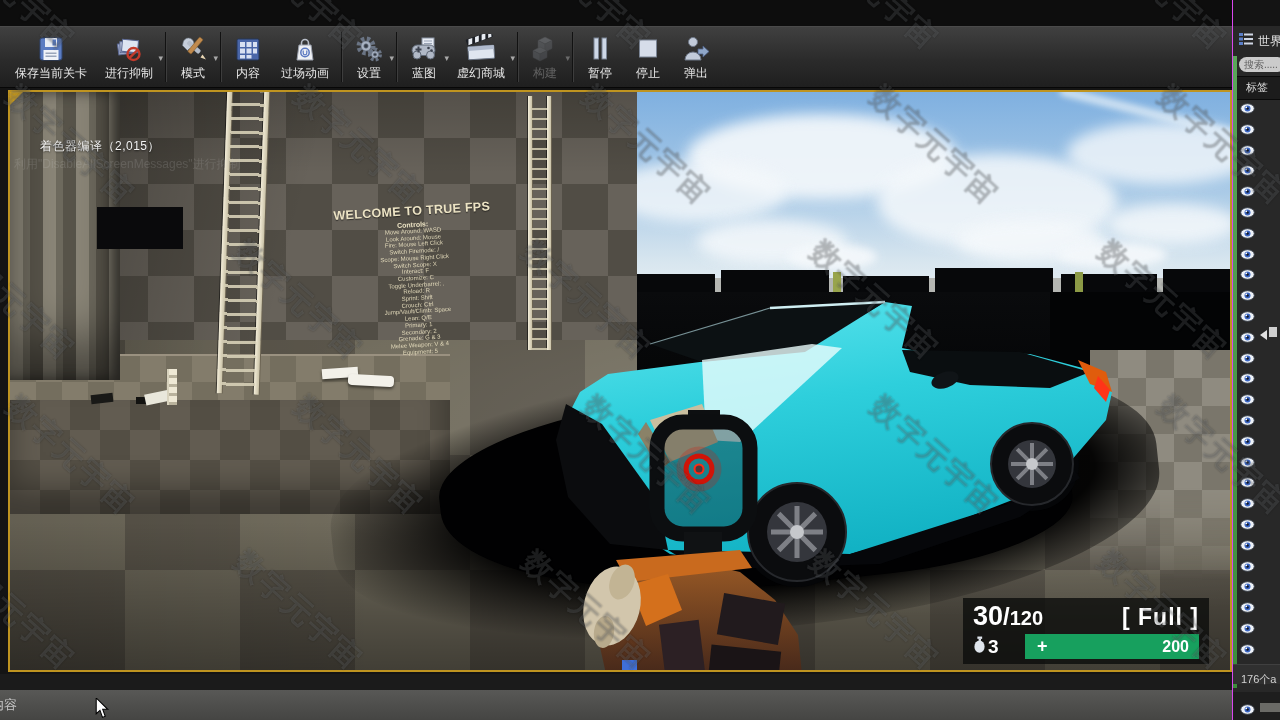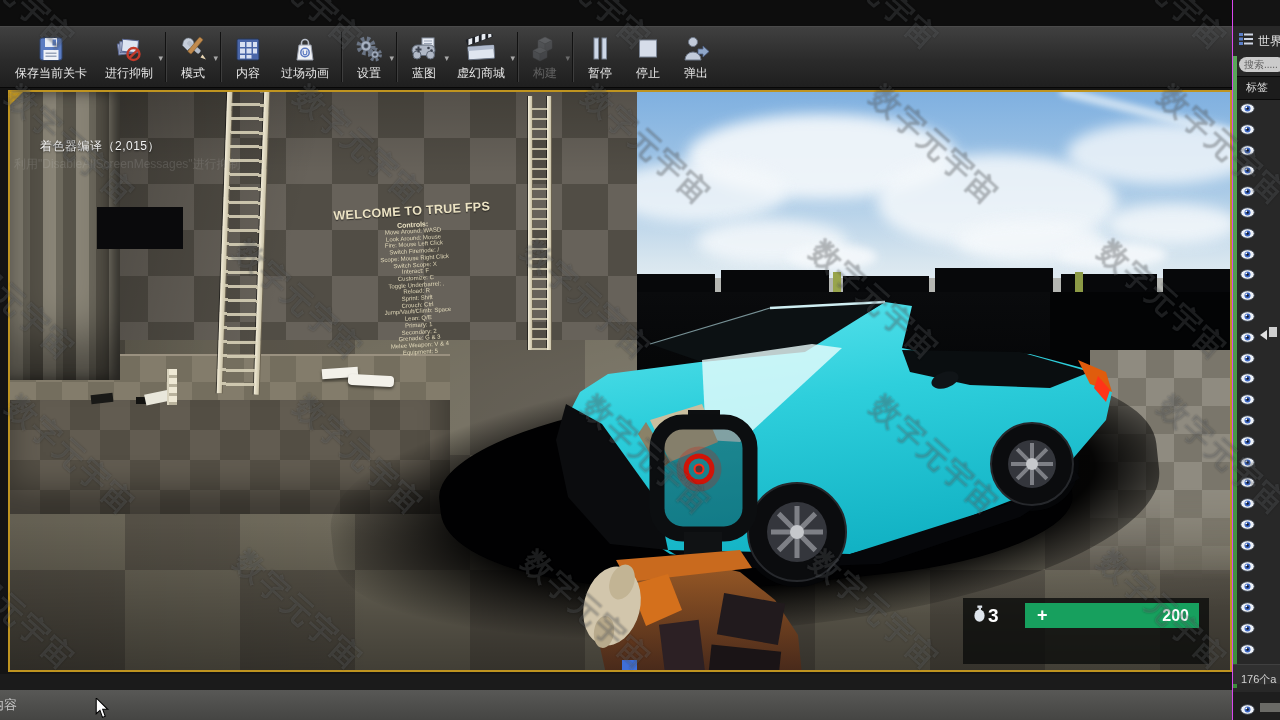--- a/index.html
+++ b/index.html
@@ -542,20 +542,26 @@
         <ellipse cx="42" cy="196" rx="28" ry="40" fill="#d2c6ac" transform="rotate(14 42 196)"></ellipse>
         <ellipse cx="52" cy="172" rx="12" ry="18" fill="#c2b494" transform="rotate(20 52 172)"></ellipse>
         <ellipse cx="34" cy="222" rx="10" ry="16" fill="#b8aa8c" transform="rotate(8 34 222)"></ellipse>
         <rect x="150" y="188" width="62" height="42" fill="#211a1d" transform="rotate(10 181 209)"></rect>
         <rect x="92" y="212" width="40" height="52" fill="#2c2024" transform="rotate(-7 112 238)"></rect>
         <rect x="52" y="250" width="15" height="10" fill="#3f6fd8"></rect>
         <rect x="140" y="238" width="70" height="26" fill="#1a1416" transform="rotate(6 175 251)"></rect>
       </svg>
 
       <div class="hud">
+        <div class="hud-row1">
+          <div>
+            <span class="ammo-cur">30</span><span class="ammo-div">/</span><span class="ammo-res">120</span>
+          </div>
+          <span class="fire-mode">[ Full ]</span>
+        </div>
         <div class="hud-row2">
           <div class="gren">
             <span><svg width="13" height="17" viewBox="0 0 12 16">
                   <rect x="4" y="0.5" width="4.5" height="2.2" fill="#dfe5ec"></rect>
                   <rect x="5.2" y="2.6" width="2.2" height="2" fill="#dfe5ec"></rect>
                   <ellipse cx="6" cy="10" rx="4.8" ry="5.7" fill="#dfe5ec"></ellipse>
                 </svg></span>
             <span class="gren-n">3</span>
           </div>
           <div class="hbar" id="health-bar" style="background: rgb(23, 160, 94);">

